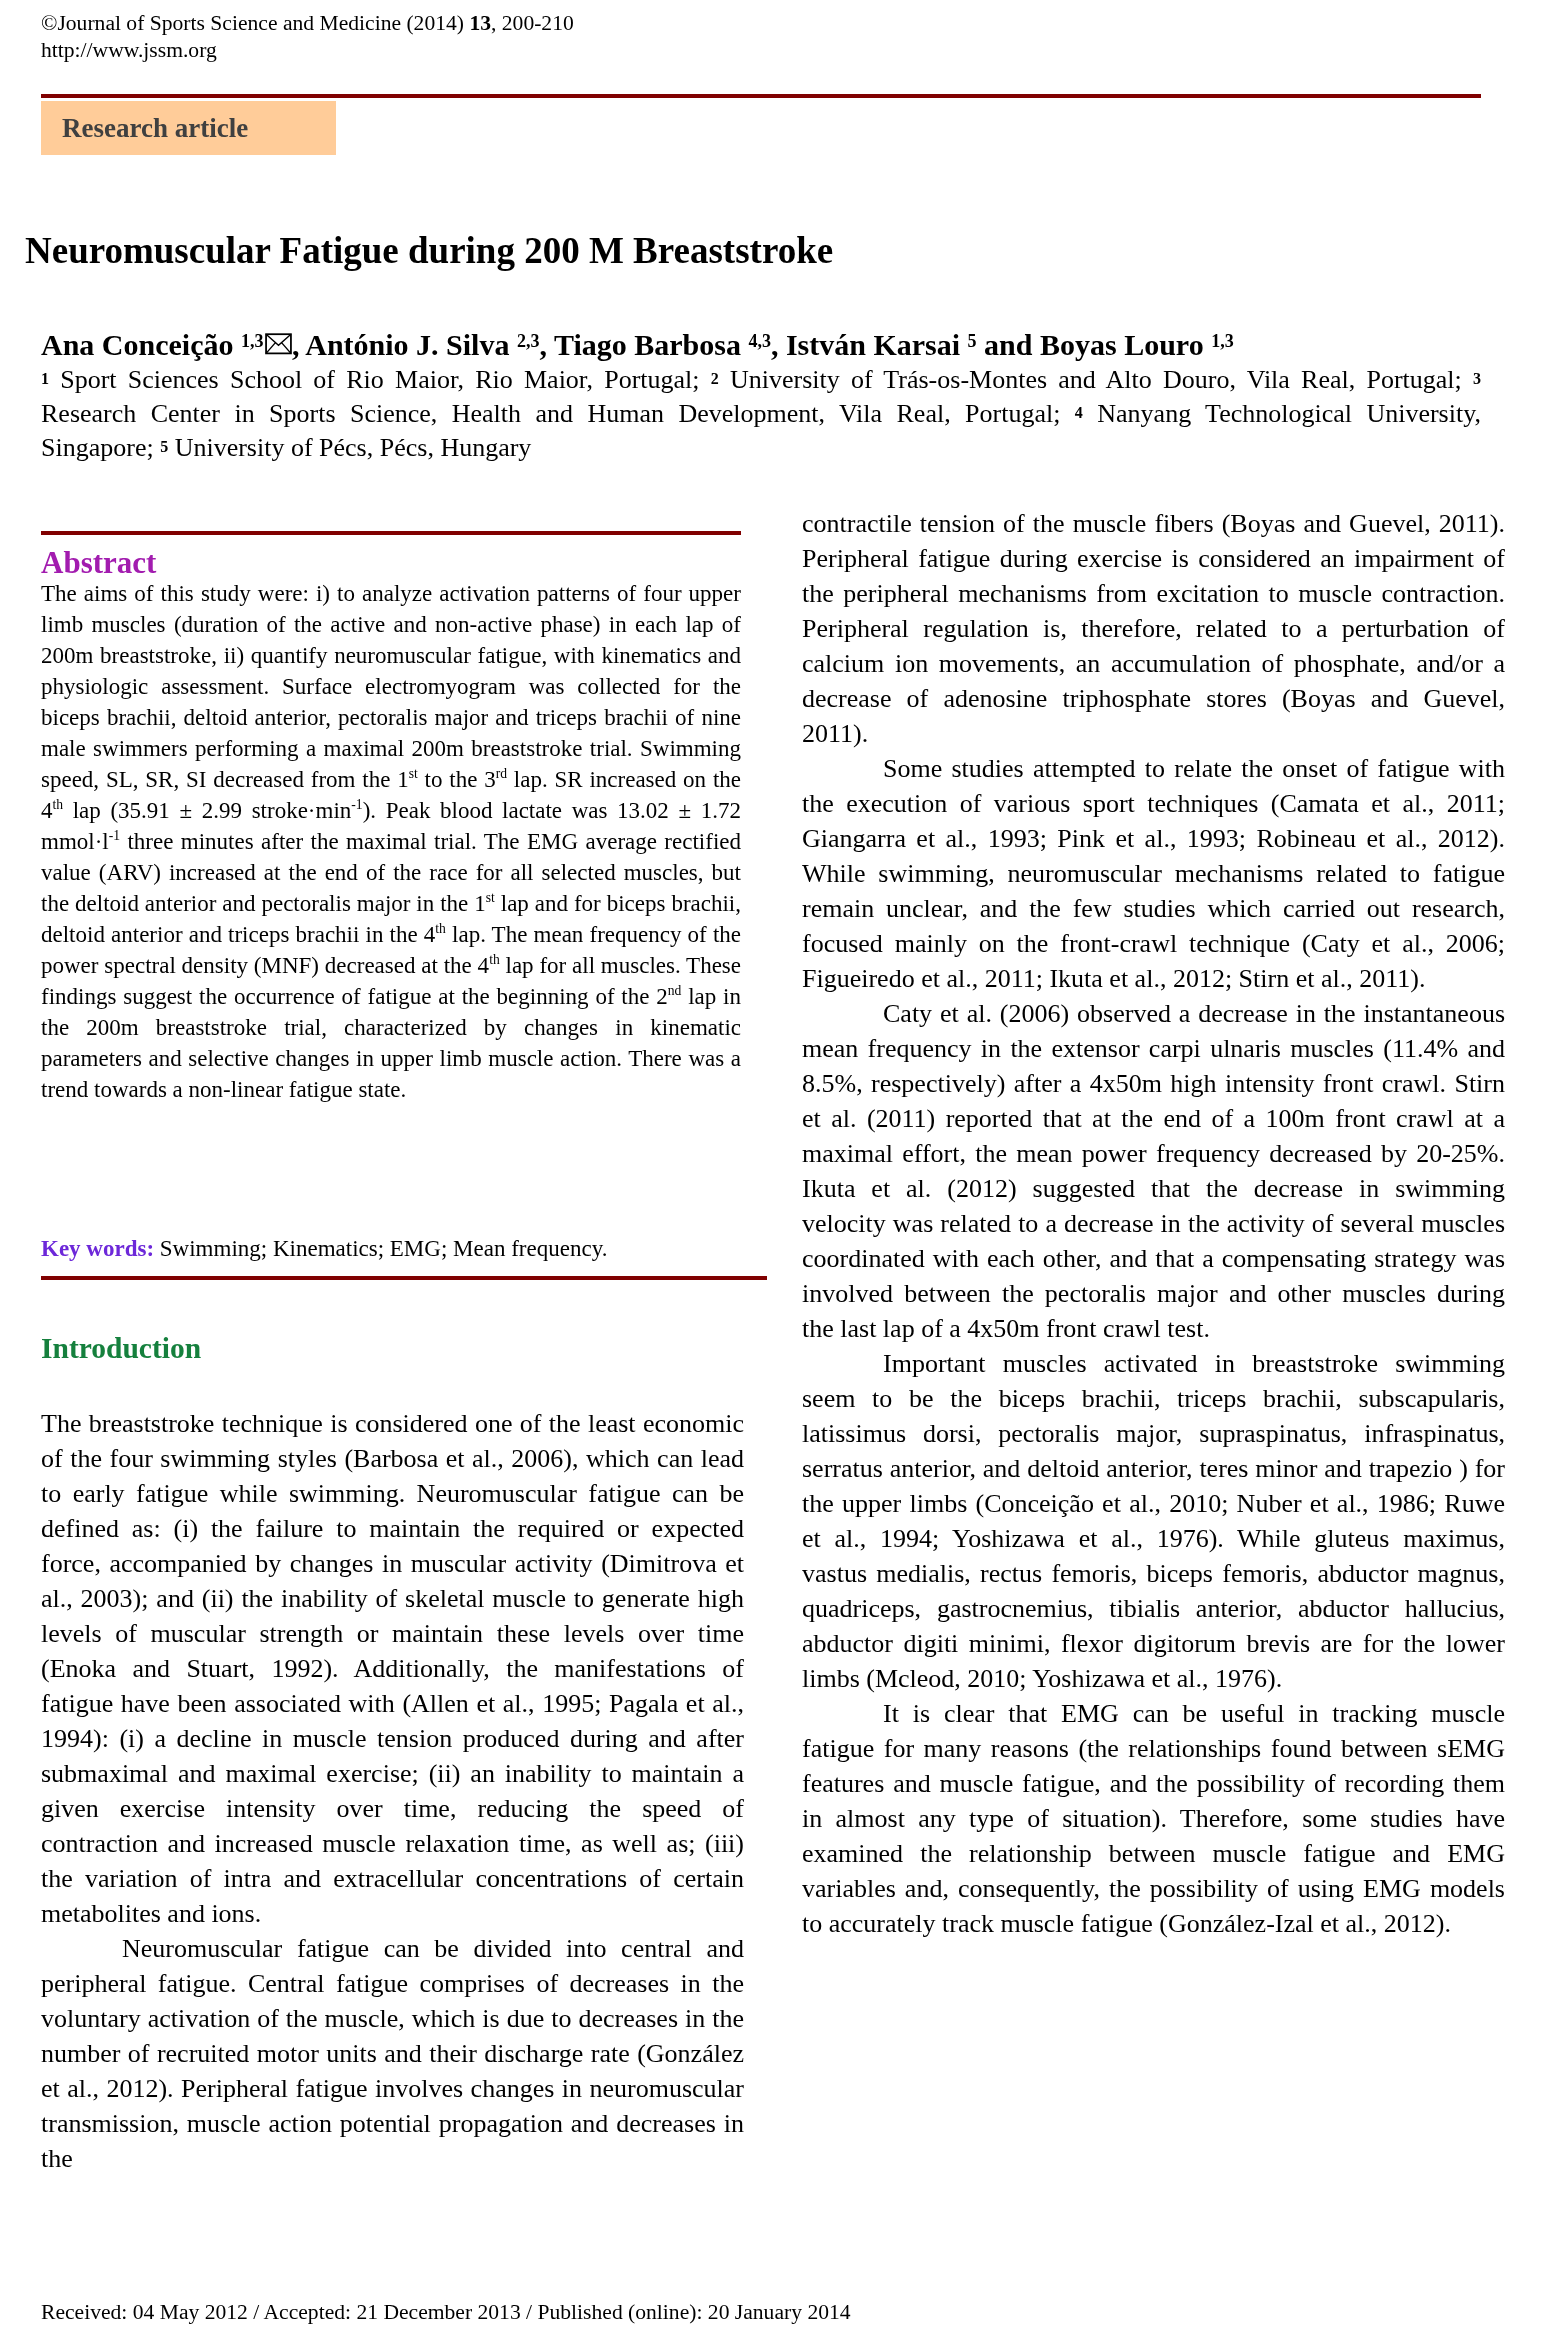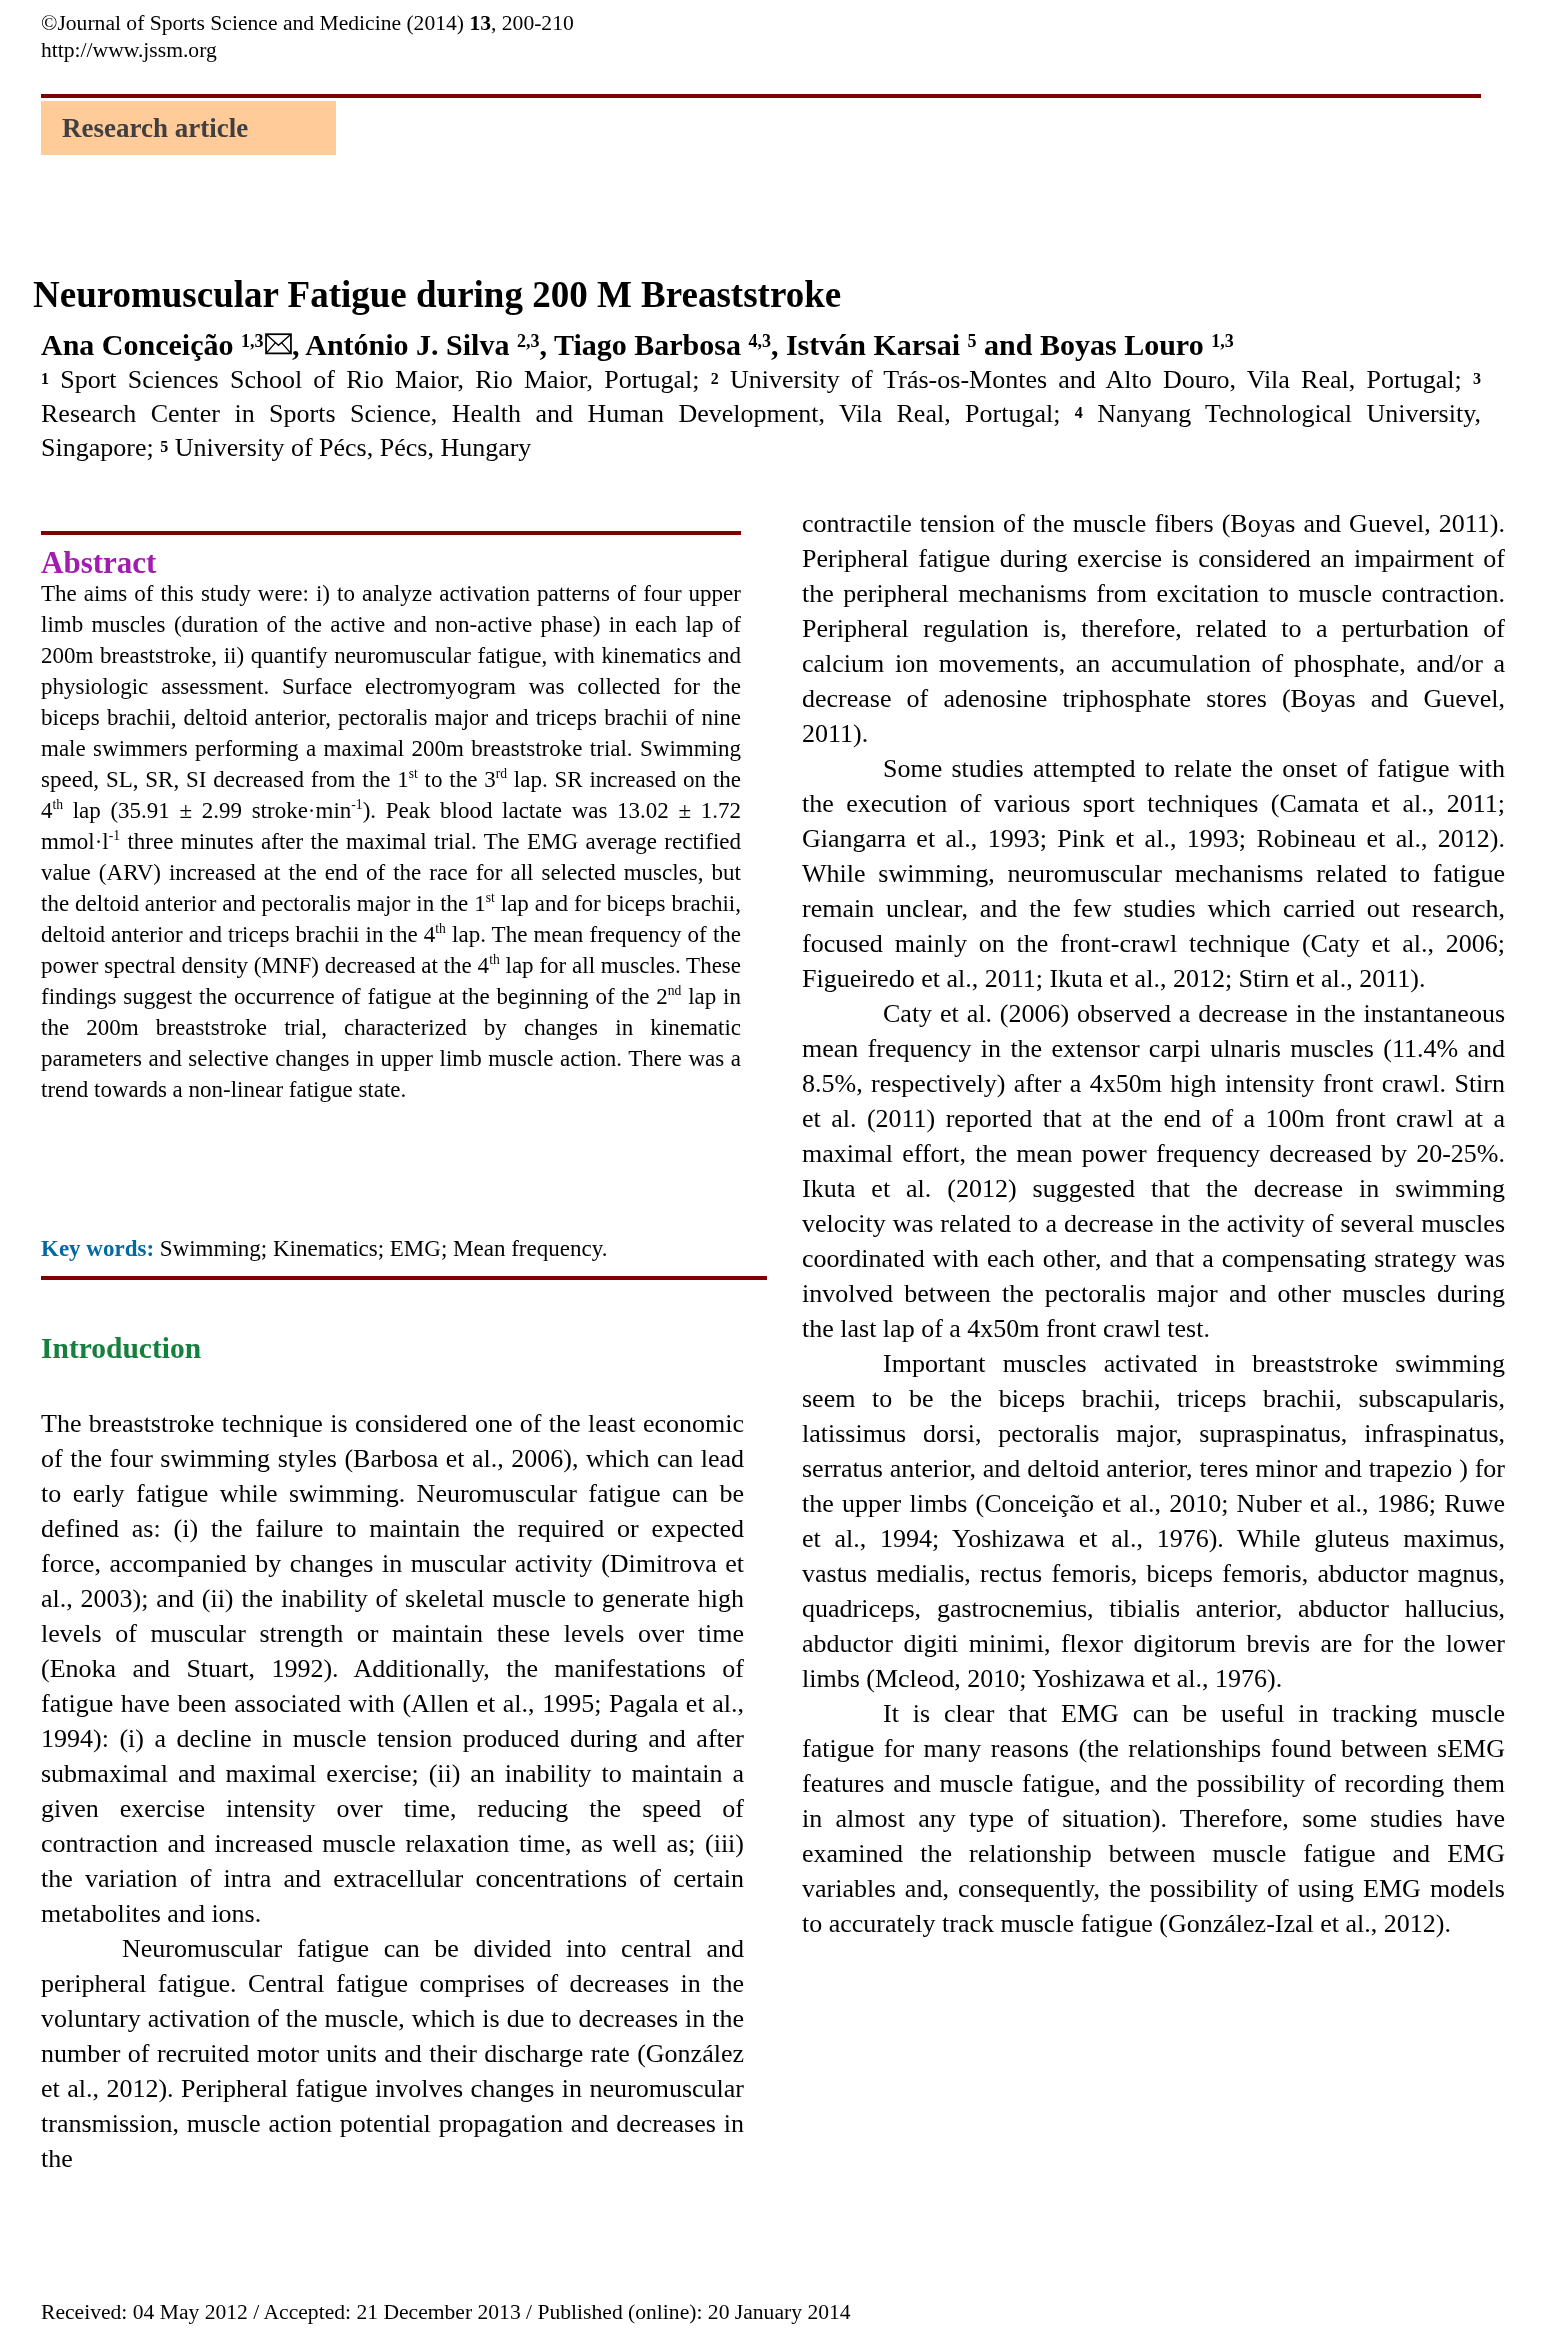--- a/index.html
+++ b/index.html
@@ -5,34 +5,34 @@
   html, body { margin:0; padding:0; background:#ffffff; }
   body { width:1567px; height:2330px; position:relative; overflow:hidden;
          font-family:"Liberation Serif", serif; color:#000; }
   .abs { position:absolute; }
   .journal-line { left:41px; top:8.6px; font-size:21.6px; line-height:29px; }
   .journal-line b { font-weight:bold; }
   .url-line { left:41px; top:36px; font-size:21.6px; line-height:29px; }
   .top-rule { left:41px; top:94px; width:1440px; height:4.3px; background:#800000; }
   .label-box { left:41px; top:101px; width:295px; height:54px; background:#ffcc99; }
   .label-text { position:absolute; left:21px; top:11.5px; font-size:27px; font-weight:bold; color:#404040; }
-  .title { left:33px; top:228px; font-size:37px; font-weight:bold; line-height:46px;margin-top:44px; }
+  .title { left:25px; top:228px; font-size:37px; font-weight:bold; line-height:46px; }
   .authors { left:41px; top:325px; font-size:30px; font-weight:bold; line-height:39px; white-space:nowrap; }
   .authors sup { font-size:18px; vertical-align:top; position:relative; top:-2.9px; }
   .env { display:inline-block; width:27px; height:21.6px; vertical-align:baseline; margin-left:1.4px; }
   .affil { left:41px; top:363px; width:1440px; font-size:26px; line-height:34px; text-align:justify; }
   .affil sup { font-size:16px; font-weight:bold; vertical-align:top; position:relative; top:-1.4px; }
   .rule-short { background:#800000; height:3.6px; }
   .abs-rule-top { left:41px; top:531px; width:700px; }
   .abs-rule-bot { left:41px; top:1276px; width:726px; }
   .abs-heading { left:41px; top:548px; font-size:31px; font-weight:bold; color:#a21caf; line-height:29px; }
   .abstract { left:41px; top:578px; width:700px; font-size:23px; line-height:31px; text-align:justify; }
   .abstract sup { font-size:13.6px; line-height:0; }
   .keywords { left:41px; top:1233px; font-size:23px; line-height:32px; }
-  .keywords .kw-label { color:#0369a1; font-weight:bold; }
+  .keywords .kw-label { color:#6d28d9; font-weight:bold; }
   .intro-heading { left:41px; top:1330px; font-size:29.5px; font-weight:bold; color:#15803d; line-height:37px; }
   .col { width:703px; font-size:26px; line-height:35px; text-align:justify; }
   .col p { margin:0; }
   .col p.indent { text-indent:81px; }
   .col-left { left:41px; top:1406px; }
   .col-right { left:782px; top:506px;margin-left:20px; }
   .footer { left:41px; top:2299px; font-size:21.6px; line-height:27px; }
 </style>
 </head>
 <body>

